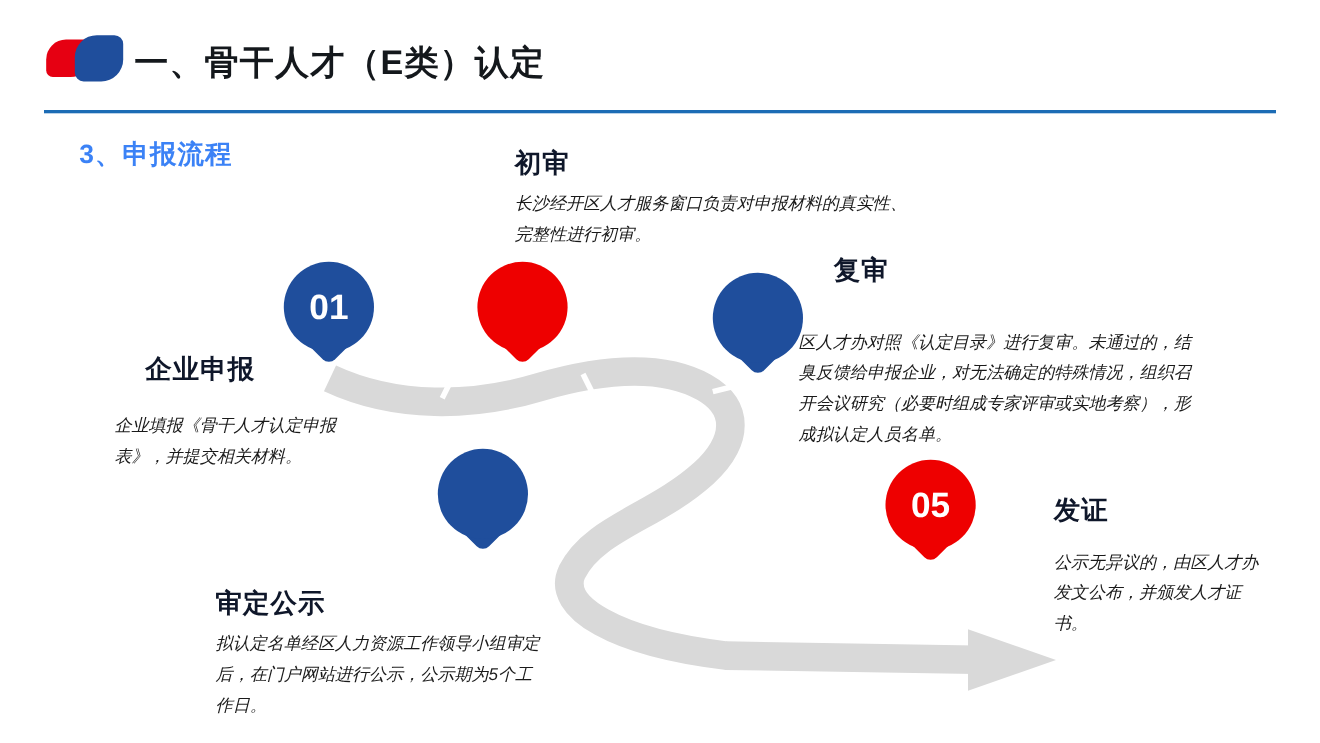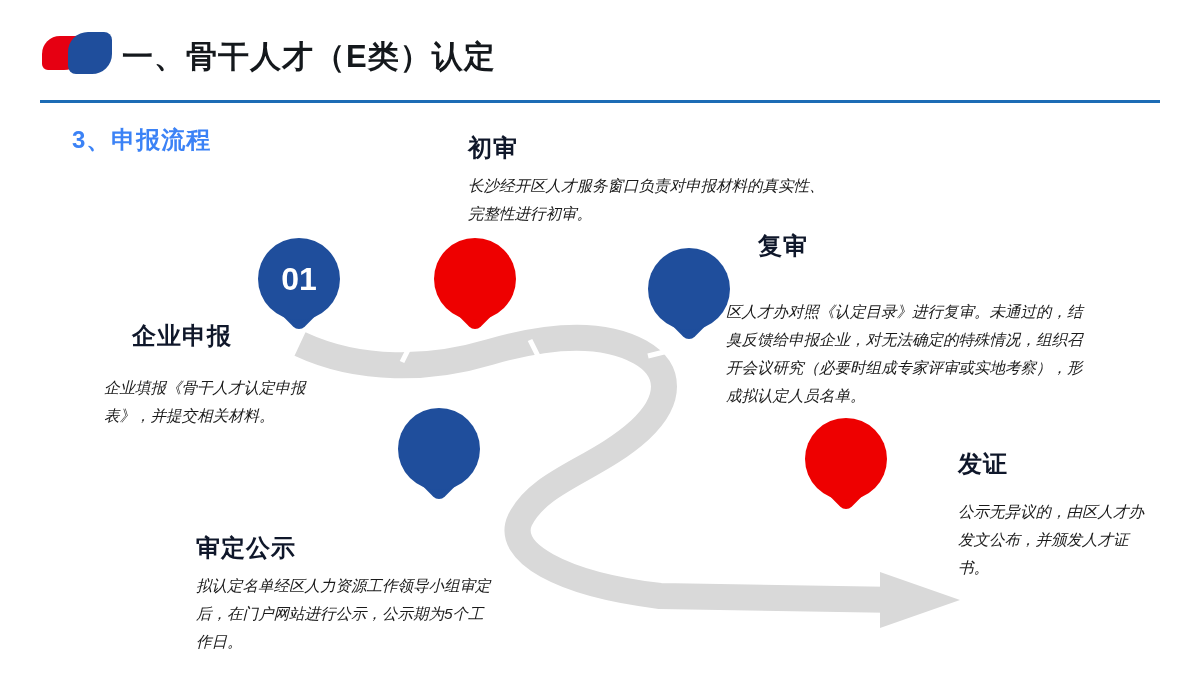--- a/index.html
+++ b/index.html
@@ -220,15 +220,16 @@
 <div class="pin blue" id="pin-04">
   <div class="tail"></div>
   <div class="bulb"></div>
 </div>
 <div class="step-title" id="title-04">审定公示</div>
 <div class="step-desc" id="desc-04">拟认定名单经区人力资源工作领导小组审定后，在门户网站进行公示，公示期为5个工作日。</div>
 
 <div class="pin red" id="pin-05">
   <div class="tail"></div>
   <div class="bulb"></div>
+  <div class="num">05</div>
 </div>
 <div class="step-title" id="title-05">发证</div>
 <div class="step-desc" id="desc-05">公示无异议的，由区人才办发文公布，并颁发人才证书。</div>
 
 </body></html>

